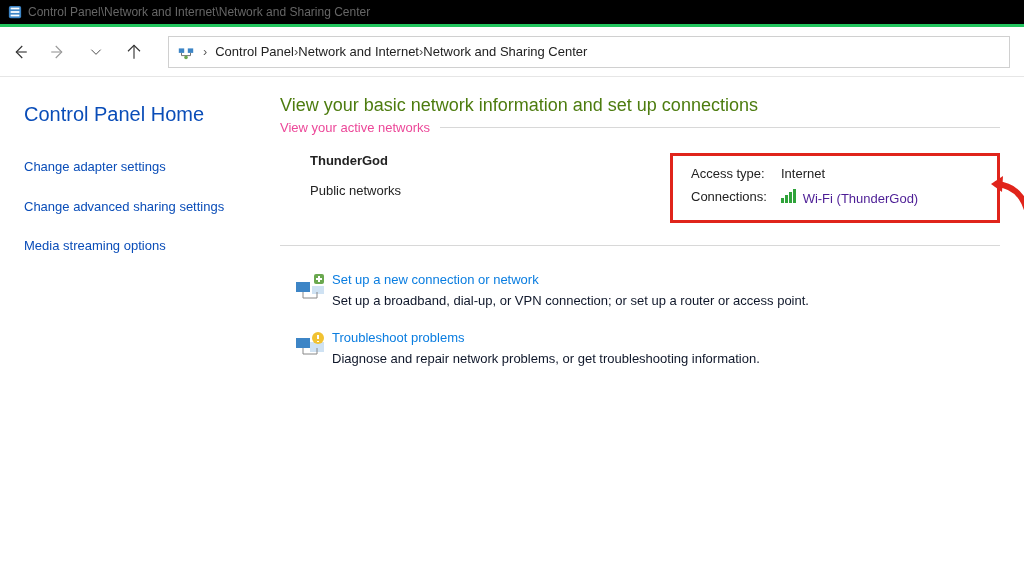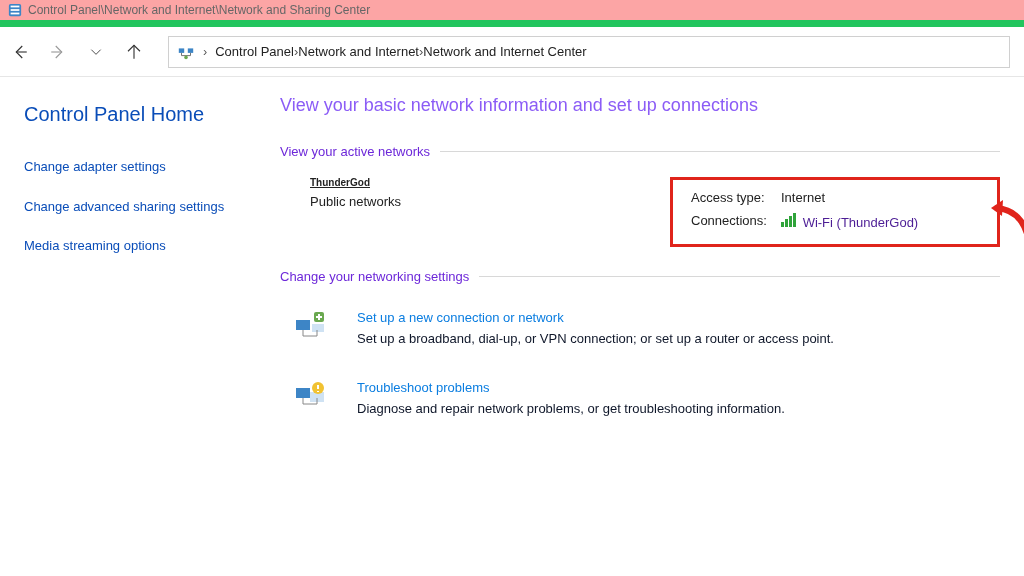--- a/index.html
+++ b/index.html
@@ -7,22 +7,22 @@
       font-family: "Segoe UI", Tahoma, sans-serif;
       font-size: 12.5px;
       color: #222;
       background: #fff;
       width: 1024px;
       height: 576px;
       overflow: hidden;
     }
     .titlebar {
       height: 27px;
-      background: #fca5a5;
-      border-bottom: 7px solid #22c55e;
+      background: #000000;
+      border-bottom: 3px solid #22c55e;
       padding: 4px 8px;
       color: #666;
       font-size: 12px;
       display: flex;
       align-items: center;
     }
     .titlebar-icon {
       width: 14px; height: 14px;
       margin-right: 6px;
       display: inline-block;
@@ -71,33 +71,33 @@
       display: block;
       color: #0a4db8;
       font-size: 13px;
       margin-bottom: 22px;
       text-decoration: none;
       line-height: 1.35;
     }
     .sidebar-link.home { font-size: 20px; margin-bottom: 30px; }
     .content { flex: 1; padding: 18px 24px 0 40px; }
     h1.heading {
-      color: #8b5cf6;
+      color: #4d7c0f;
       font-weight: 400;
       font-size: 18px;
-      margin-bottom: 28px;
+      margin-bottom: 4px;
     }
     .section-header {
       display: flex; align-items: center; gap: 10px;
       margin-bottom: 18px;
     }
-    .section-header .label { font-size: 13px; color: #6d28d9; white-space: nowrap; }
+    .section-header .label { font-size: 13px; color: #ec4899; white-space: nowrap; }
     .section-header .rule { flex: 1; height: 1px; background: #d8d8d8; }
     .active-net { display: flex; justify-content: space-between; padding: 0 0 22px 30px; }
-    .net-left .net-name { font-weight: 700; font-size: 10px; margin-bottom: 6px; text-decoration: underline; }
+    .net-left .net-name { font-weight: 700; font-size: 13px; margin-bottom: 15px; }
     .net-left .net-type { font-size: 13px; color: #222; }
     .net-right {
       border: 3px solid #e0241b;
       padding: 10px 18px 14px 18px;
       min-width: 330px;
       display: flex; flex-direction: column; gap: 8px;
       position: relative;
     }
     .kv { display: flex; gap: 0; font-size: 13px; }
     .kv .k { width: 90px; }
@@ -106,21 +106,21 @@
     .sigbars span { width: 3px; background: #2fa33a; display: inline-block; }
     .sigbars span:nth-child(1){height:5px;}
     .sigbars span:nth-child(2){height:8px;}
     .sigbars span:nth-child(3){height:11px;}
     .sigbars span:nth-child(4){height:14px;}
     .annot-arrow {
       position: absolute;
       right: -40px; top: 18px;
       color: #e0241b;
     }
-    .settings-row { display: flex; gap: 29px; padding: 8px 0 14px 12px; margin-top: 12px; }
+    .settings-row { display: flex; gap: 4px; padding: 8px 0 14px 12px; }
     .settings-icon { width: 36px; height: 36px; flex-shrink: 0; }
     .settings-title { color: #0a7de0; font-size: 13px; margin-bottom: 6px; display: inline-block; text-decoration: none; }
     .settings-desc { font-size: 13px; color: #0f172a; }
   </style>
 </head>
 <body>
 
 <div class="titlebar">
   <span class="titlebar-icon">
     <svg viewBox="0 0 16 16" width="14" height="14">
@@ -167,21 +167,21 @@
           <path d="M5 11v3h10v-3" stroke="#666" stroke-width="1" fill="none"></path>
           <circle cx="10" cy="16" r="2" fill="#6aa84f"></circle>
         </svg>
     </span>
     <span class="crumb-sep">›</span>
     <div class="breadcrumb">
       <a class="crumb">Control Panel</a>
       <span class="crumb-sep">›</span>
       <a class="crumb">Network and Internet</a>
       <span class="crumb-sep">›</span>
-      <a class="crumb">Network and Internet Center</a>
+      <a class="crumb">Network and Sharing Center</a>
     </div>
   </div>
 </div>
 
 <div class="body">
   <div class="sidebar">
     <a class="sidebar-link home">Control Panel Home</a>
     <a class="sidebar-link">Change adapter settings</a>
     <a class="sidebar-link">Change advanced sharing settings</a>
     <a class="sidebar-link">Media streaming options</a>
@@ -218,21 +218,20 @@
           </span>
         </div>
         <svg class="annot-arrow" width="48" height="60" viewBox="0 0 48 60">
           <path d="M40 52 C 40 30, 30 12, 8 10" stroke="#e0241b" stroke-width="6" fill="none" stroke-linecap="round"></path>
           <path d="M2 10 L14 2 L13 18 Z" fill="#e0241b"></path>
         </svg>
       </div>
     </div>
 
     <div class="section-header">
-      <span class="label">Change your networking settings</span>
       <span class="rule"></span>
     </div>
 
     <div class="settings-row">
       <div class="settings-icon">
         <svg viewBox="0 0 36 36" width="36" height="36">
             <rect x="4" y="10" width="14" height="10" fill="#3d85c6"></rect>
             <rect x="20" y="14" width="12" height="8" fill="#cfe2f3"></rect>
             <path d="M11 20v6h14v-6" stroke="#888" fill="none"></path>
             <rect x="22" y="2" width="10" height="10" fill="#6aa84f" rx="2"></rect>

